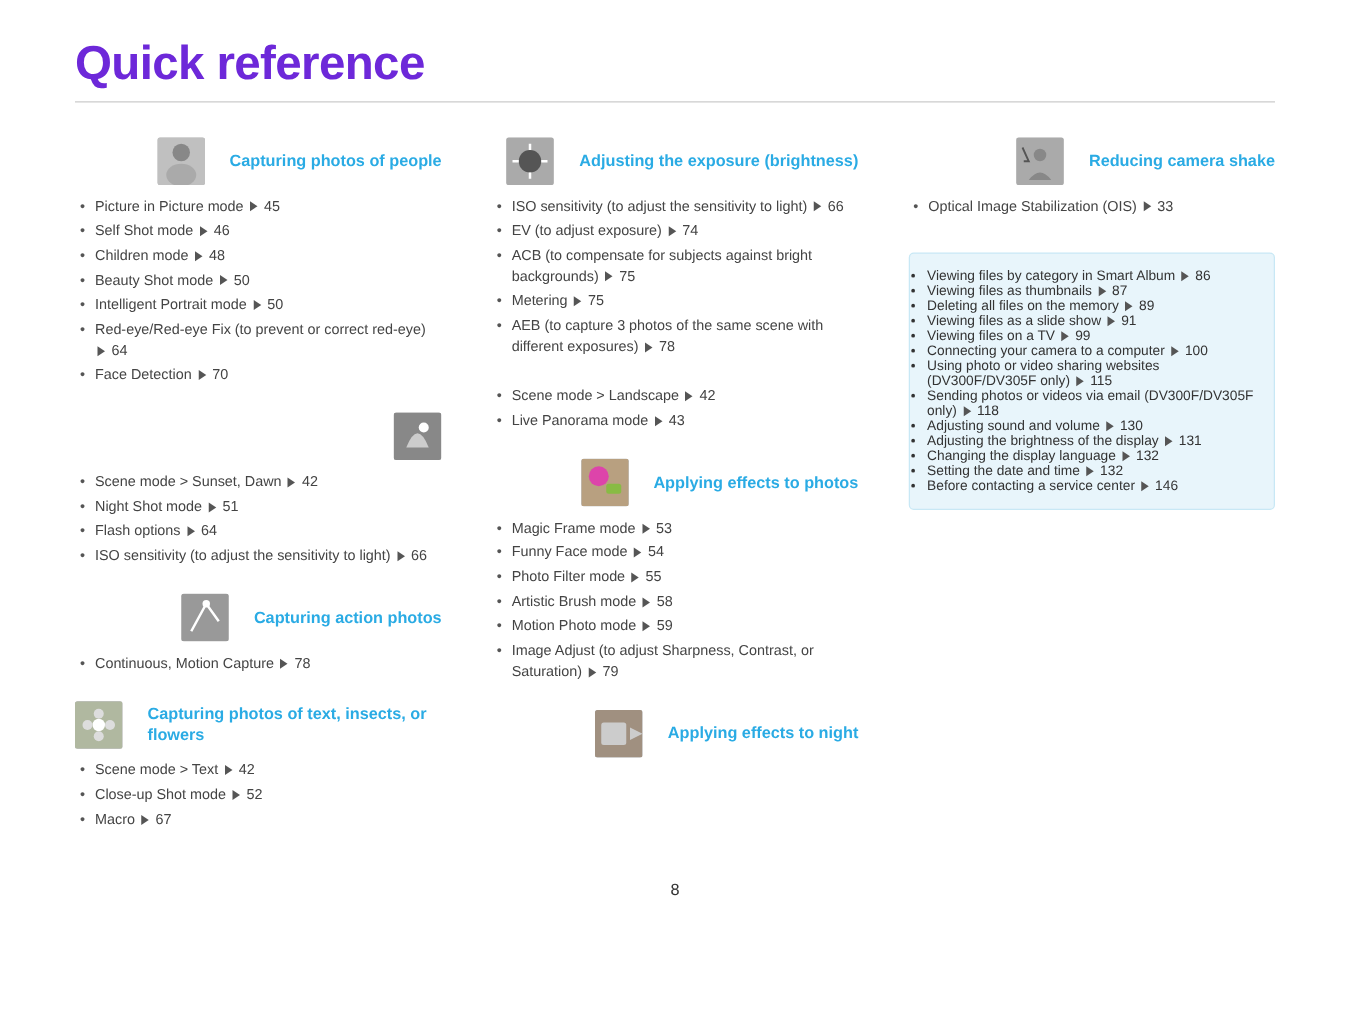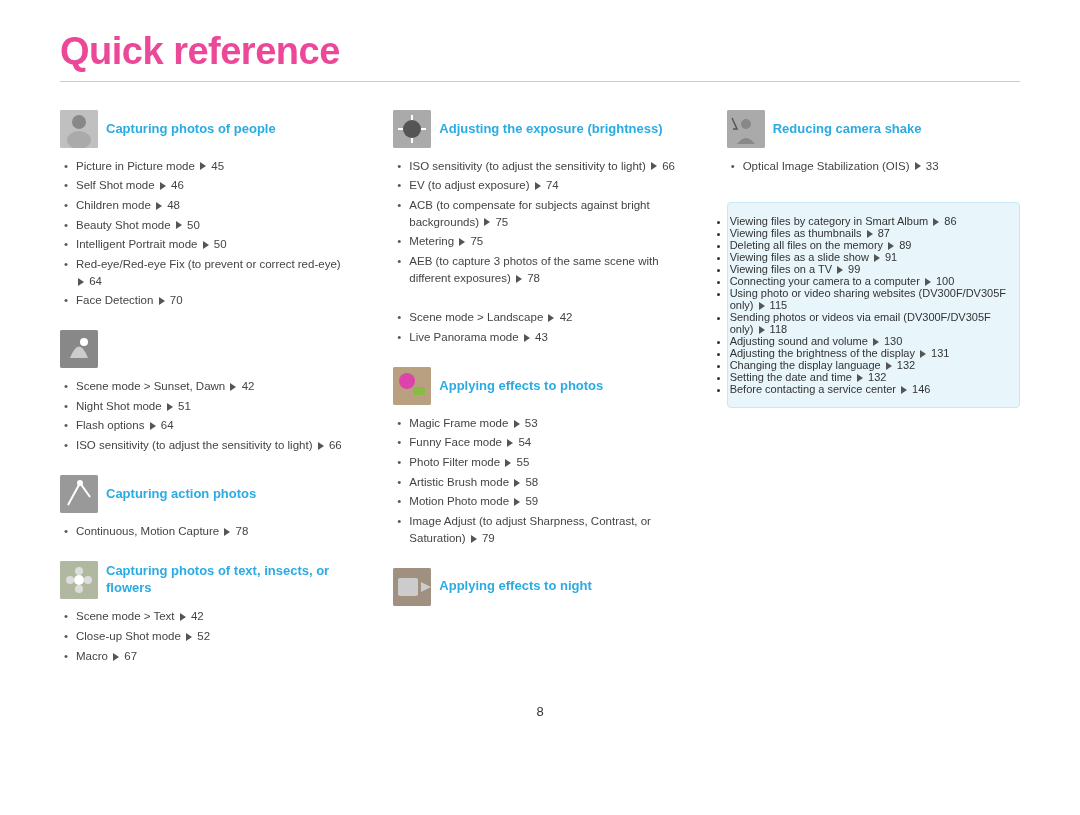--- a/index.html
+++ b/index.html
@@ -8,41 +8,42 @@
       font-family: Arial, Helvetica, sans-serif;
       font-size: 12px;
       color: #333;
       width: 1080px;
       min-height: 815px;
       padding: 30px 60px 40px 60px;
     }
     h1 {
       font-size: 38px;
       font-weight: bold;
-      color: #ec4899;
+      color: #6d28d9;
       margin-bottom: 8px;
       letter-spacing: -0.5px;
     }
     .divider {
       border: none;
       border-top: 1.5px solid #ccc;
       margin-bottom: 28px;
     }
     .main-grid {
       display: grid;
       grid-template-columns: 1fr 1fr 1fr;
       gap: 0 40px;
     }
     .col { display: flex; flex-direction: column; gap: 0; }
     .section { margin-bottom: 20px; }
     .section-header {
       display: flex;
       align-items: center;
-      gap: 8px;
+      gap: 20px;
       margin-bottom: 8px;
+      justify-content: flex-end;
     }
     .section-icon {
       width: 38px;
       height: 38px;
       flex-shrink: 0;
       background: #b0b0b0;
       border-radius: 2px;
       overflow: hidden;
       display: flex;
       align-items: center;
@@ -69,21 +70,21 @@
     .section ul li::before {
       content: "•";
       position: absolute;
       left: 0;
       color: #555;
     }
     .right-box {
       background: #e8f5fb;
       border: 1px solid #c8e8f5;
       border-radius: 4px;
-      padding: 12px 2px;
+      padding: 12px 14px;
       margin-top: 6px;
     }
     .right-box ul li {
       font-size: 11px;
     }
     .page-num {
       text-align: center;
       font-size: 13px;
       color: #333;
       margin-top: 18px;

